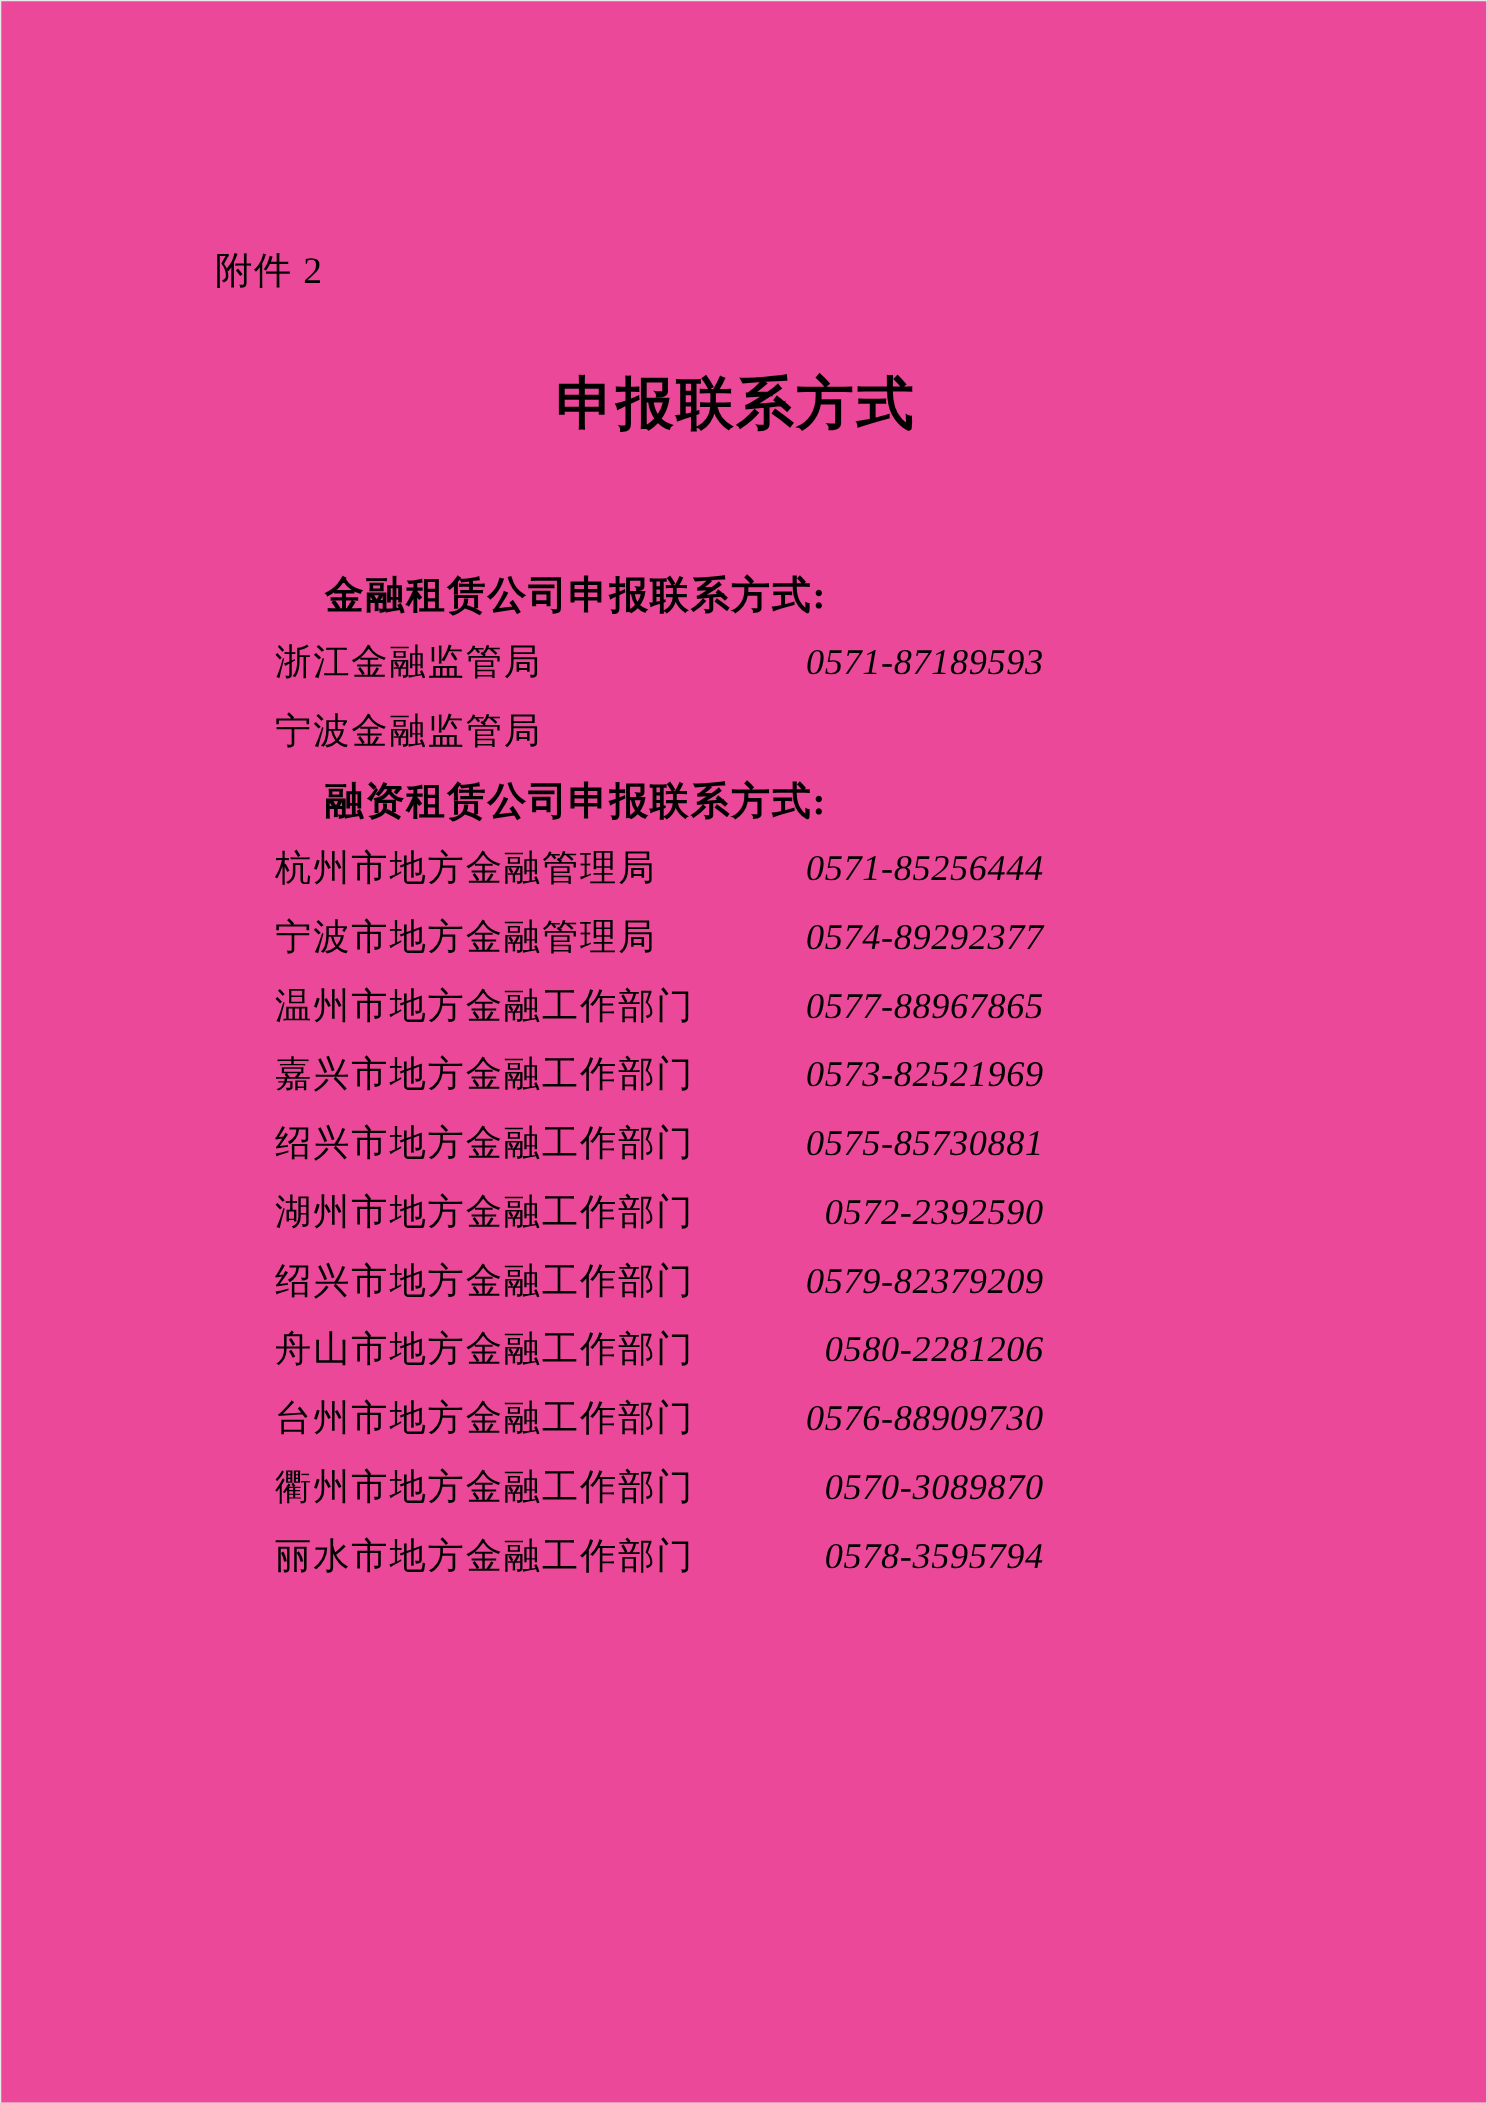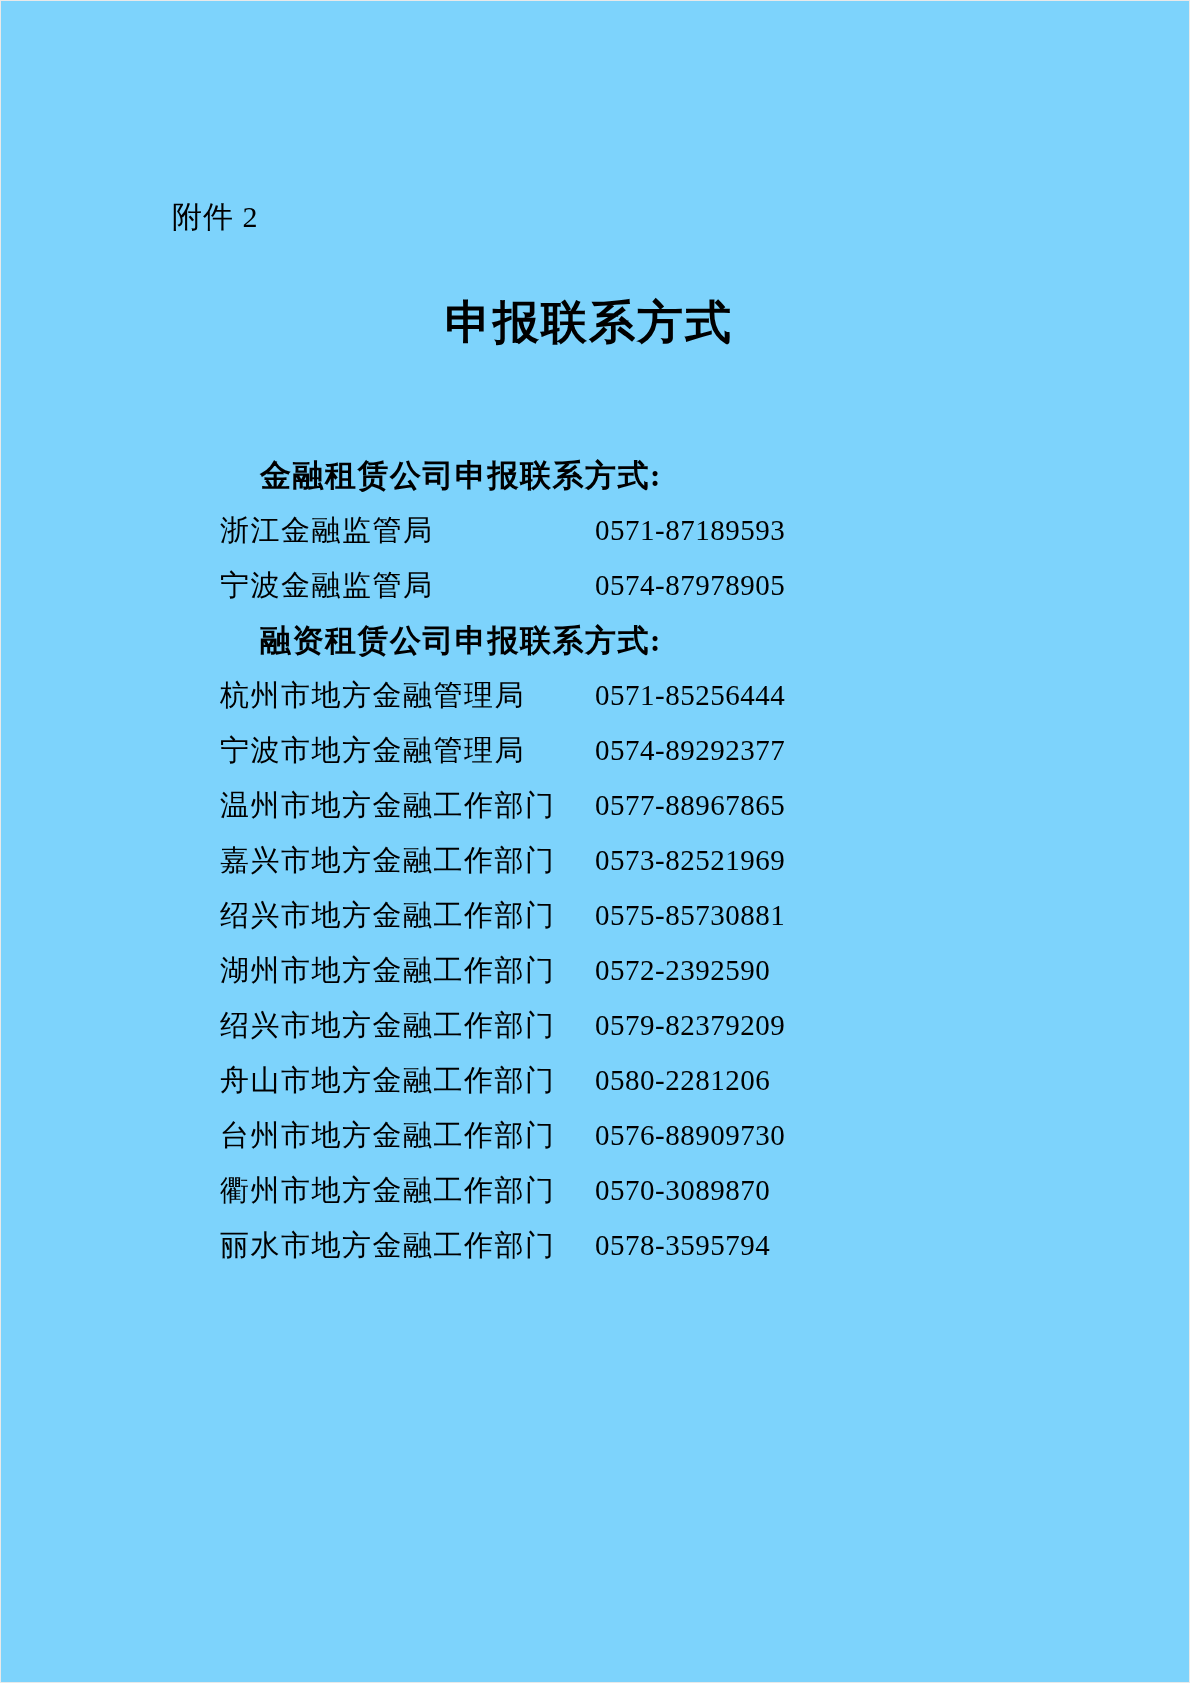--- a/index.html
+++ b/index.html
@@ -4,21 +4,21 @@
 <style>
   html, body {
     margin: 0;
     padding: 0;
     background: #ffffff;
   }
   .page {
     position: relative;
     width: 1190px;
     height: 1683px;
-    background: #7dd3fc;
+    background: #ec4899;
     color: #000000;
     font-family: "Liberation Serif", "DejaVu Serif", serif;
     overflow: hidden;
     box-shadow: inset 0 0 0 1px #e9e9e9;
   }
   .attachment-label {
     position: absolute;
     left: 172px;
     top: 196px;
     font-size: 30px;
@@ -55,22 +55,23 @@
     line-height: 55px;
     font-size: 29px;
     white-space: nowrap;
   }
   .org {
     width: 375px;
     letter-spacing: 1.5px;
   }
   .phone {
     width: 240px;
-    text-align: left;
+    text-align: right;
     letter-spacing: 0.5px;
+    font-style: italic;
   }
 </style>
 </head>
 <body>
 
 <div class="page">
   <div class="attachment-label">附件 2</div>
 
   <div class="doc-title">申报联系方式</div>
 
@@ -78,21 +79,20 @@
   <div class="contact-section">
     <div class="section-header">金融租赁公司申报联系方式:</div>
     <div class="section-rows">
   <div class="contact-row">
     <span class="org">浙江金融监管局</span>
     <span class="phone">0571-87189593</span>
   </div>
 
   <div class="contact-row">
     <span class="org">宁波金融监管局</span>
-    <span class="phone">0574-87978905</span>
   </div>
 </div>
   </div>
 
   <div class="contact-section">
     <div class="section-header">融资租赁公司申报联系方式:</div>
     <div class="section-rows">
   <div class="contact-row">
     <span class="org">杭州市地方金融管理局</span>
     <span class="phone">0571-85256444</span>

